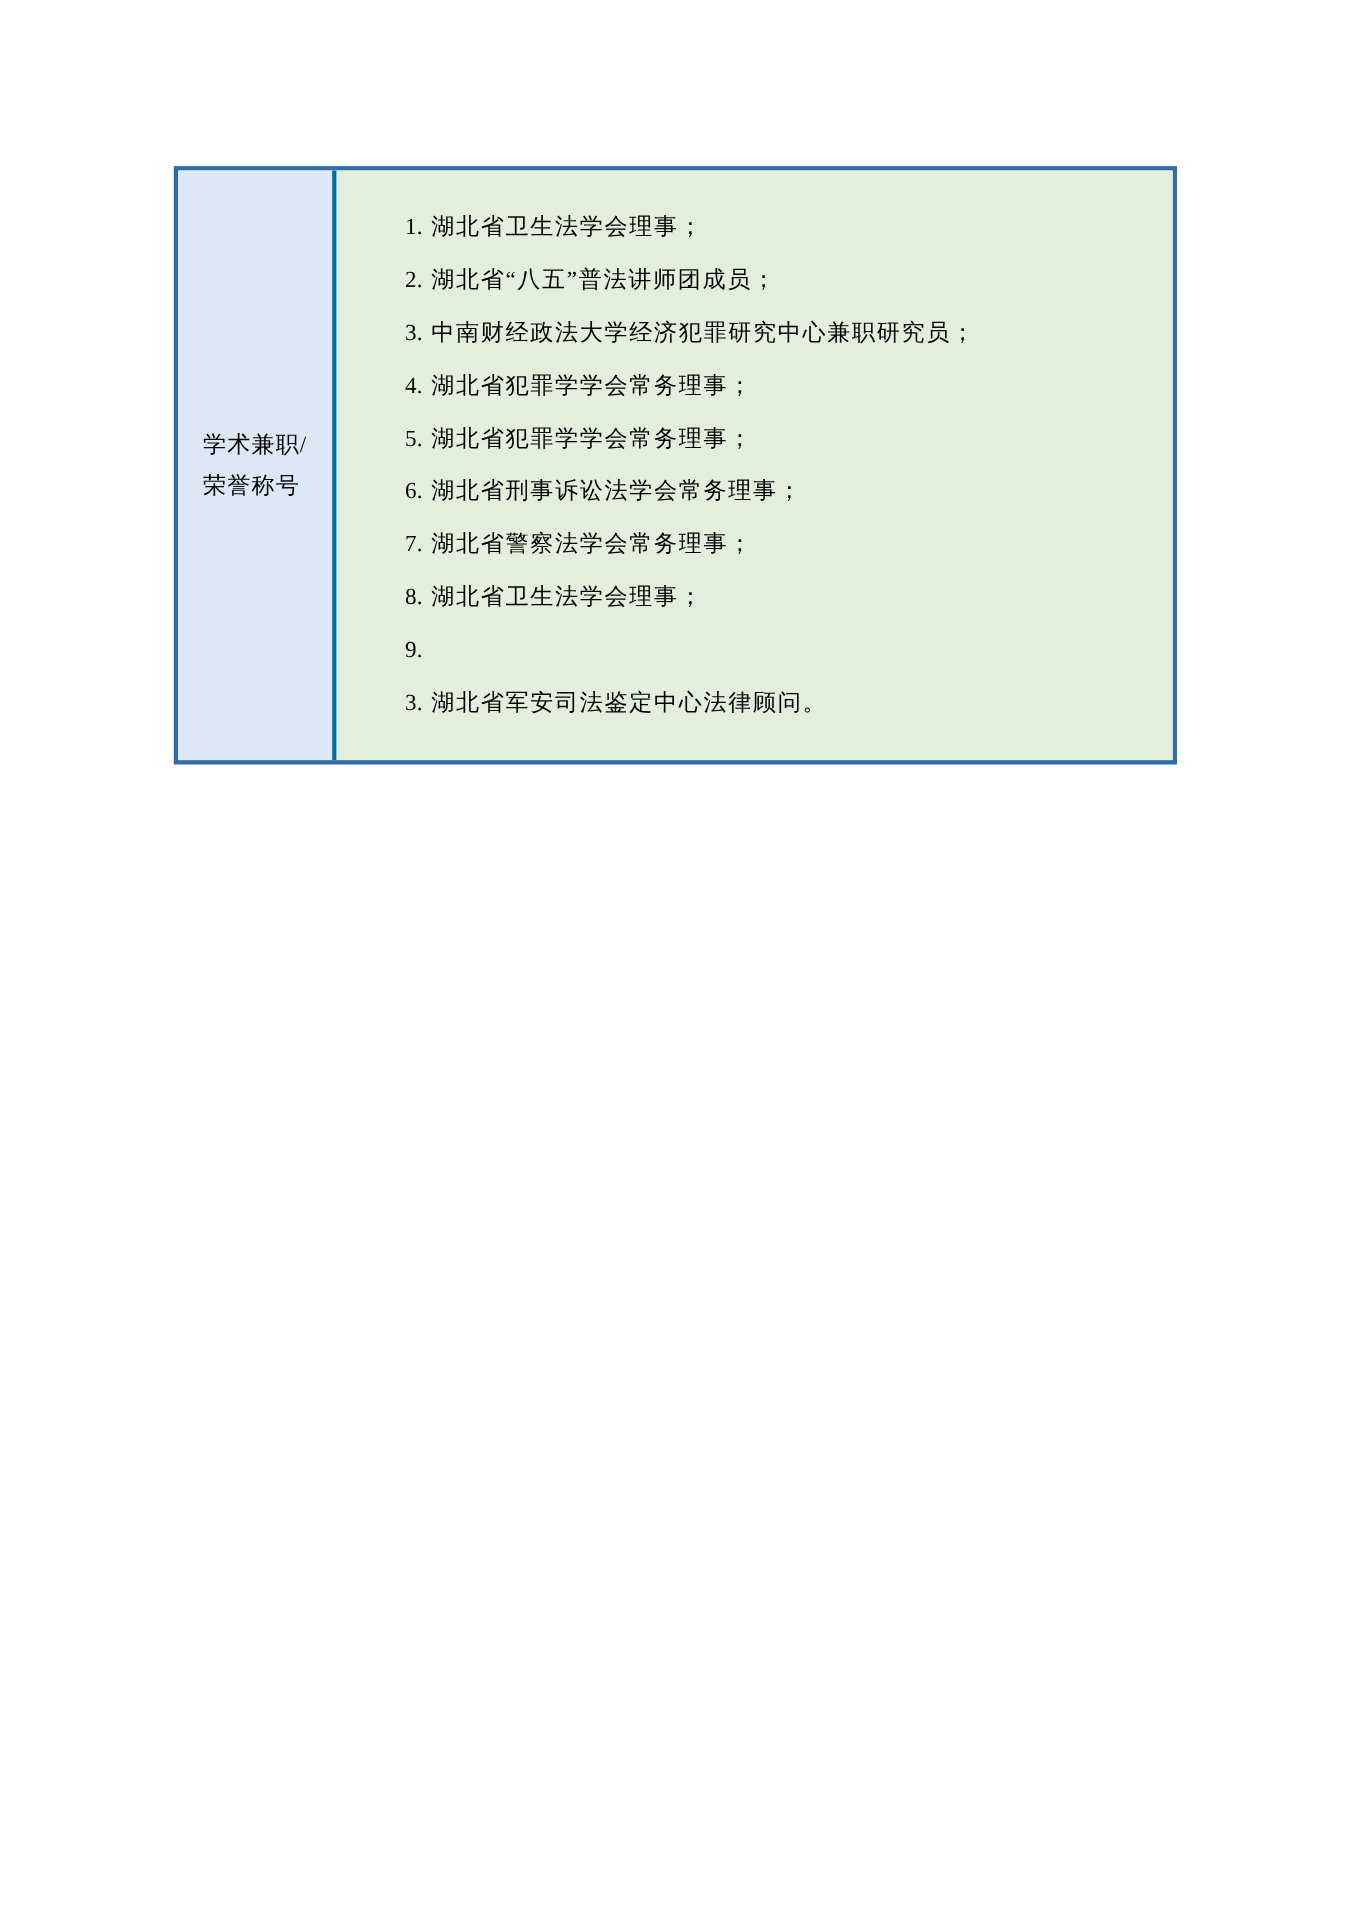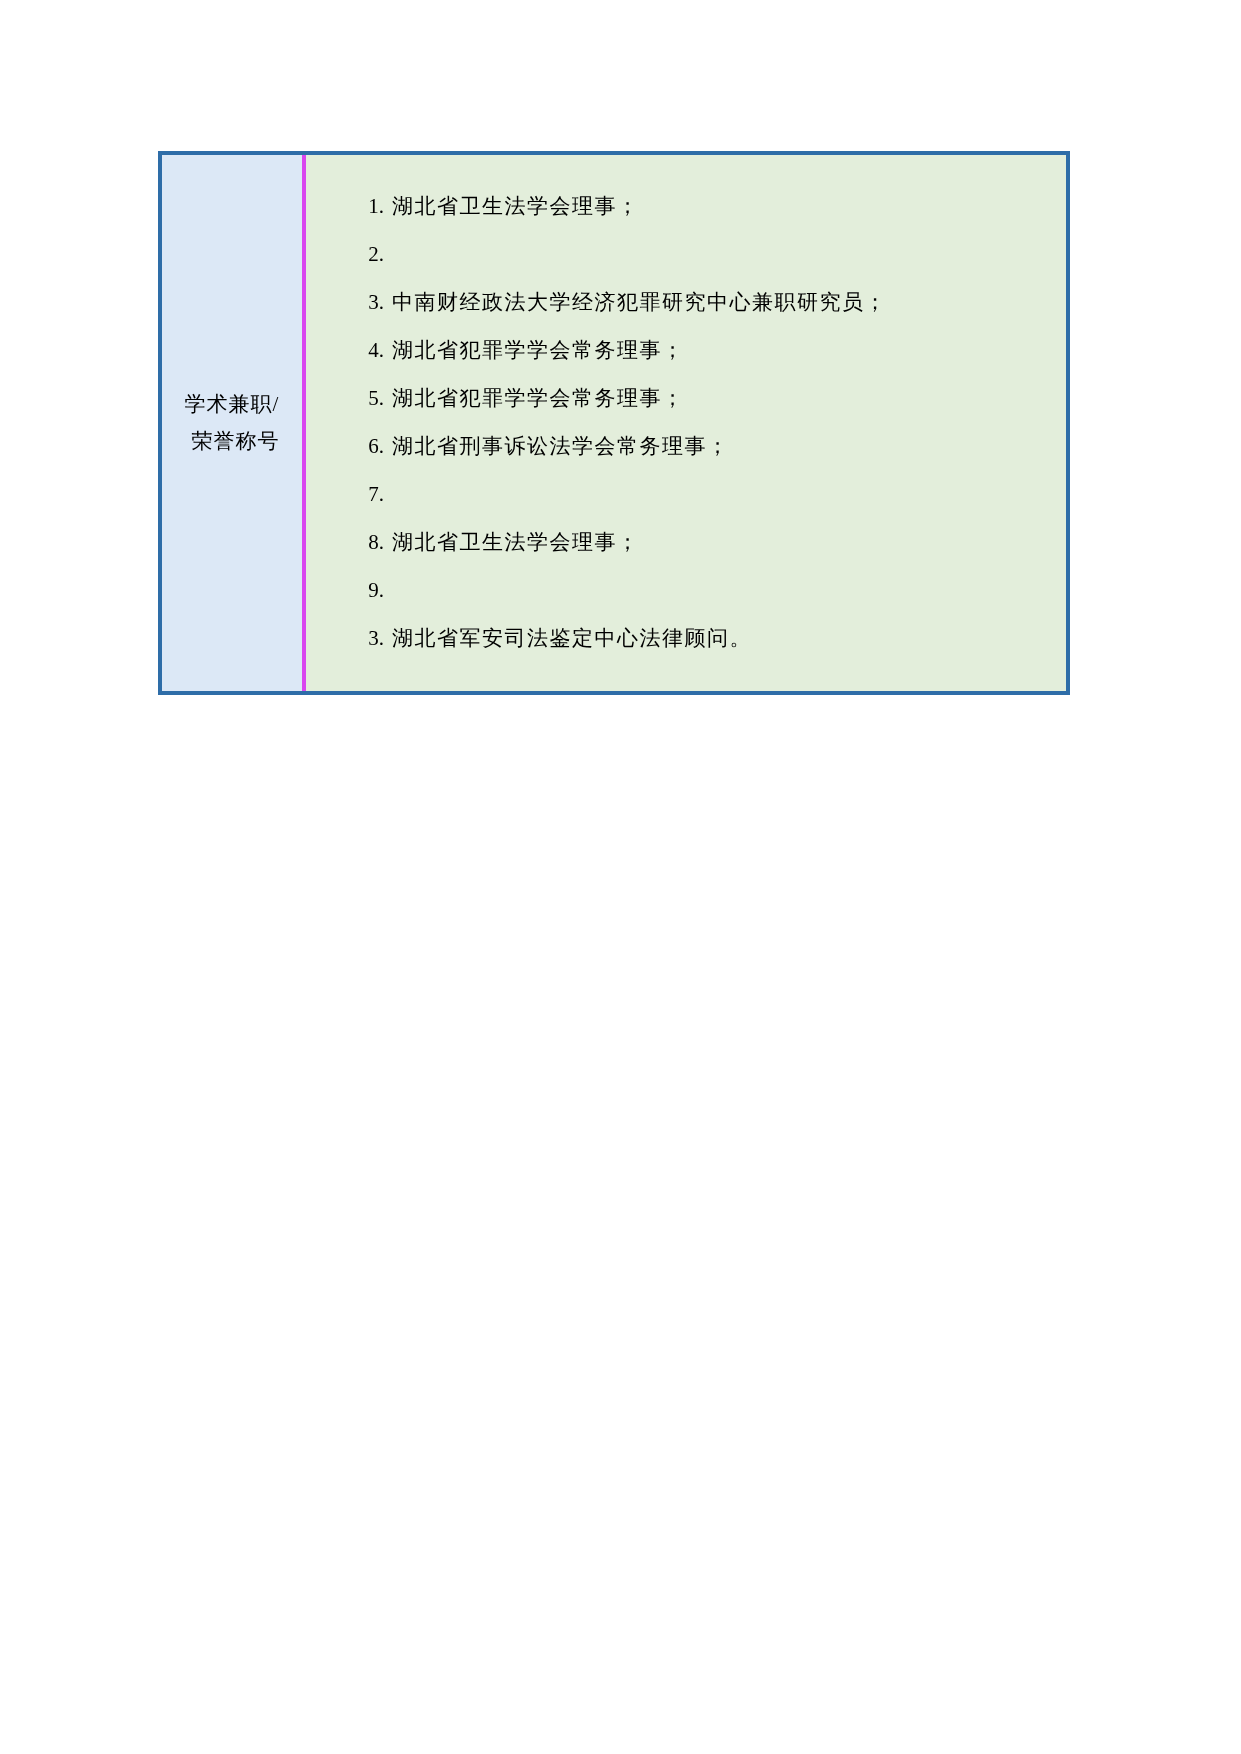--- a/index.html
+++ b/index.html
@@ -22,25 +22,25 @@
     top: 151px;
     width: 912px;
     height: 544px;
     border: 4px solid #2e6da8;
     display: flex;
     align-items: stretch;
   }
   .cell-header {
     width: 144px;
     background: #dce8f6;
-    border-right: 4px solid #d946ef;
+    border-right: 4px solid #0369a1;
     display: flex;
     align-items: center;
     justify-content: center;
-    text-align: right;
+    text-align: left;
     font-size: 21px;
     line-height: 37px;
     letter-spacing: 1px;
   }
   .cell-body {
     flex: 1;
     background: #e3eedb;
     padding: 27px 16px 20px 40px;
   }
   .row {
@@ -72,39 +72,41 @@
       </div>
     </div>
 
     <div class="cell-body">
       <div class="row">
         <span class="num">1.</span>
         <span class="txt">湖北省卫生法学会理事；</span>
       </div>
       <div class="row">
         <span class="num">2.</span>
+        <span class="txt">湖北省“八五”普法讲师团成员；</span>
       </div>
       <div class="row">
         <span class="num">3.</span>
         <span class="txt">中南财经政法大学经济犯罪研究中心兼职研究员；</span>
       </div>
       <div class="row">
         <span class="num">4.</span>
         <span class="txt">湖北省犯罪学学会常务理事；</span>
       </div>
       <div class="row">
         <span class="num">5.</span>
         <span class="txt">湖北省犯罪学学会常务理事；</span>
       </div>
       <div class="row">
         <span class="num">6.</span>
         <span class="txt">湖北省刑事诉讼法学会常务理事；</span>
       </div>
       <div class="row">
         <span class="num">7.</span>
+        <span class="txt">湖北省警察法学会常务理事；</span>
       </div>
       <div class="row">
         <span class="num">8.</span>
         <span class="txt">湖北省卫生法学会理事；</span>
       </div>
       <div class="row">
         <span class="num">9.</span>
       </div>
       <div class="row">
         <span class="num">3.</span>

